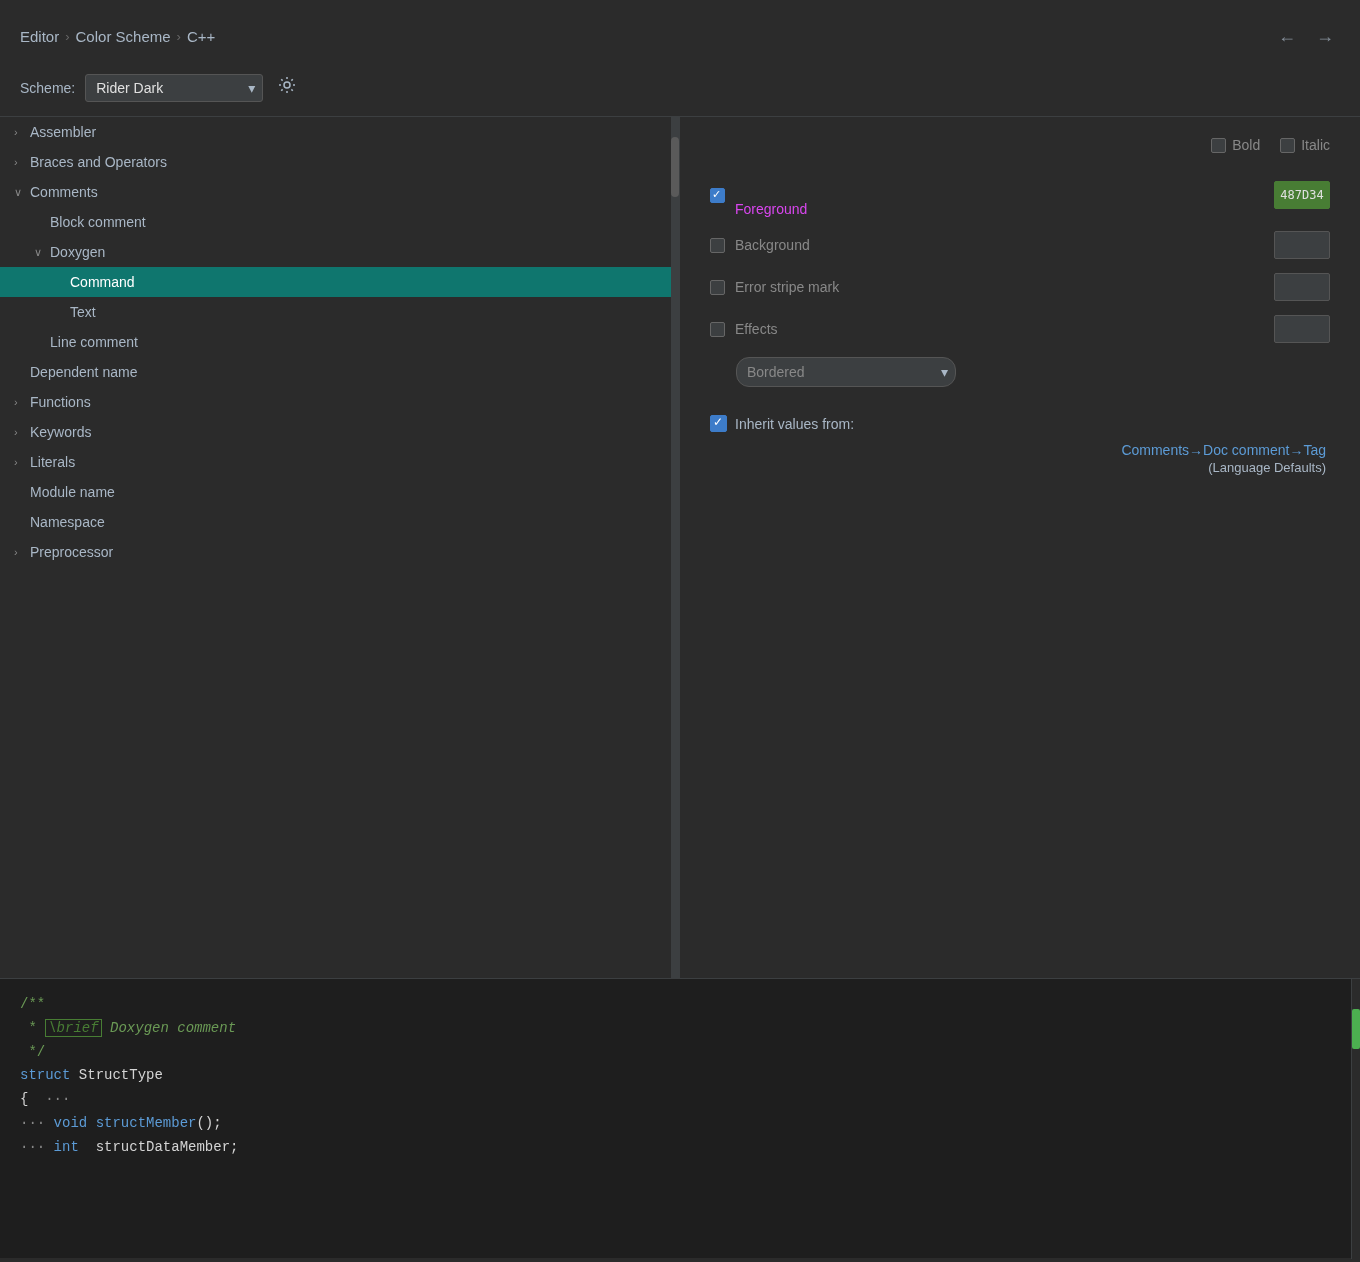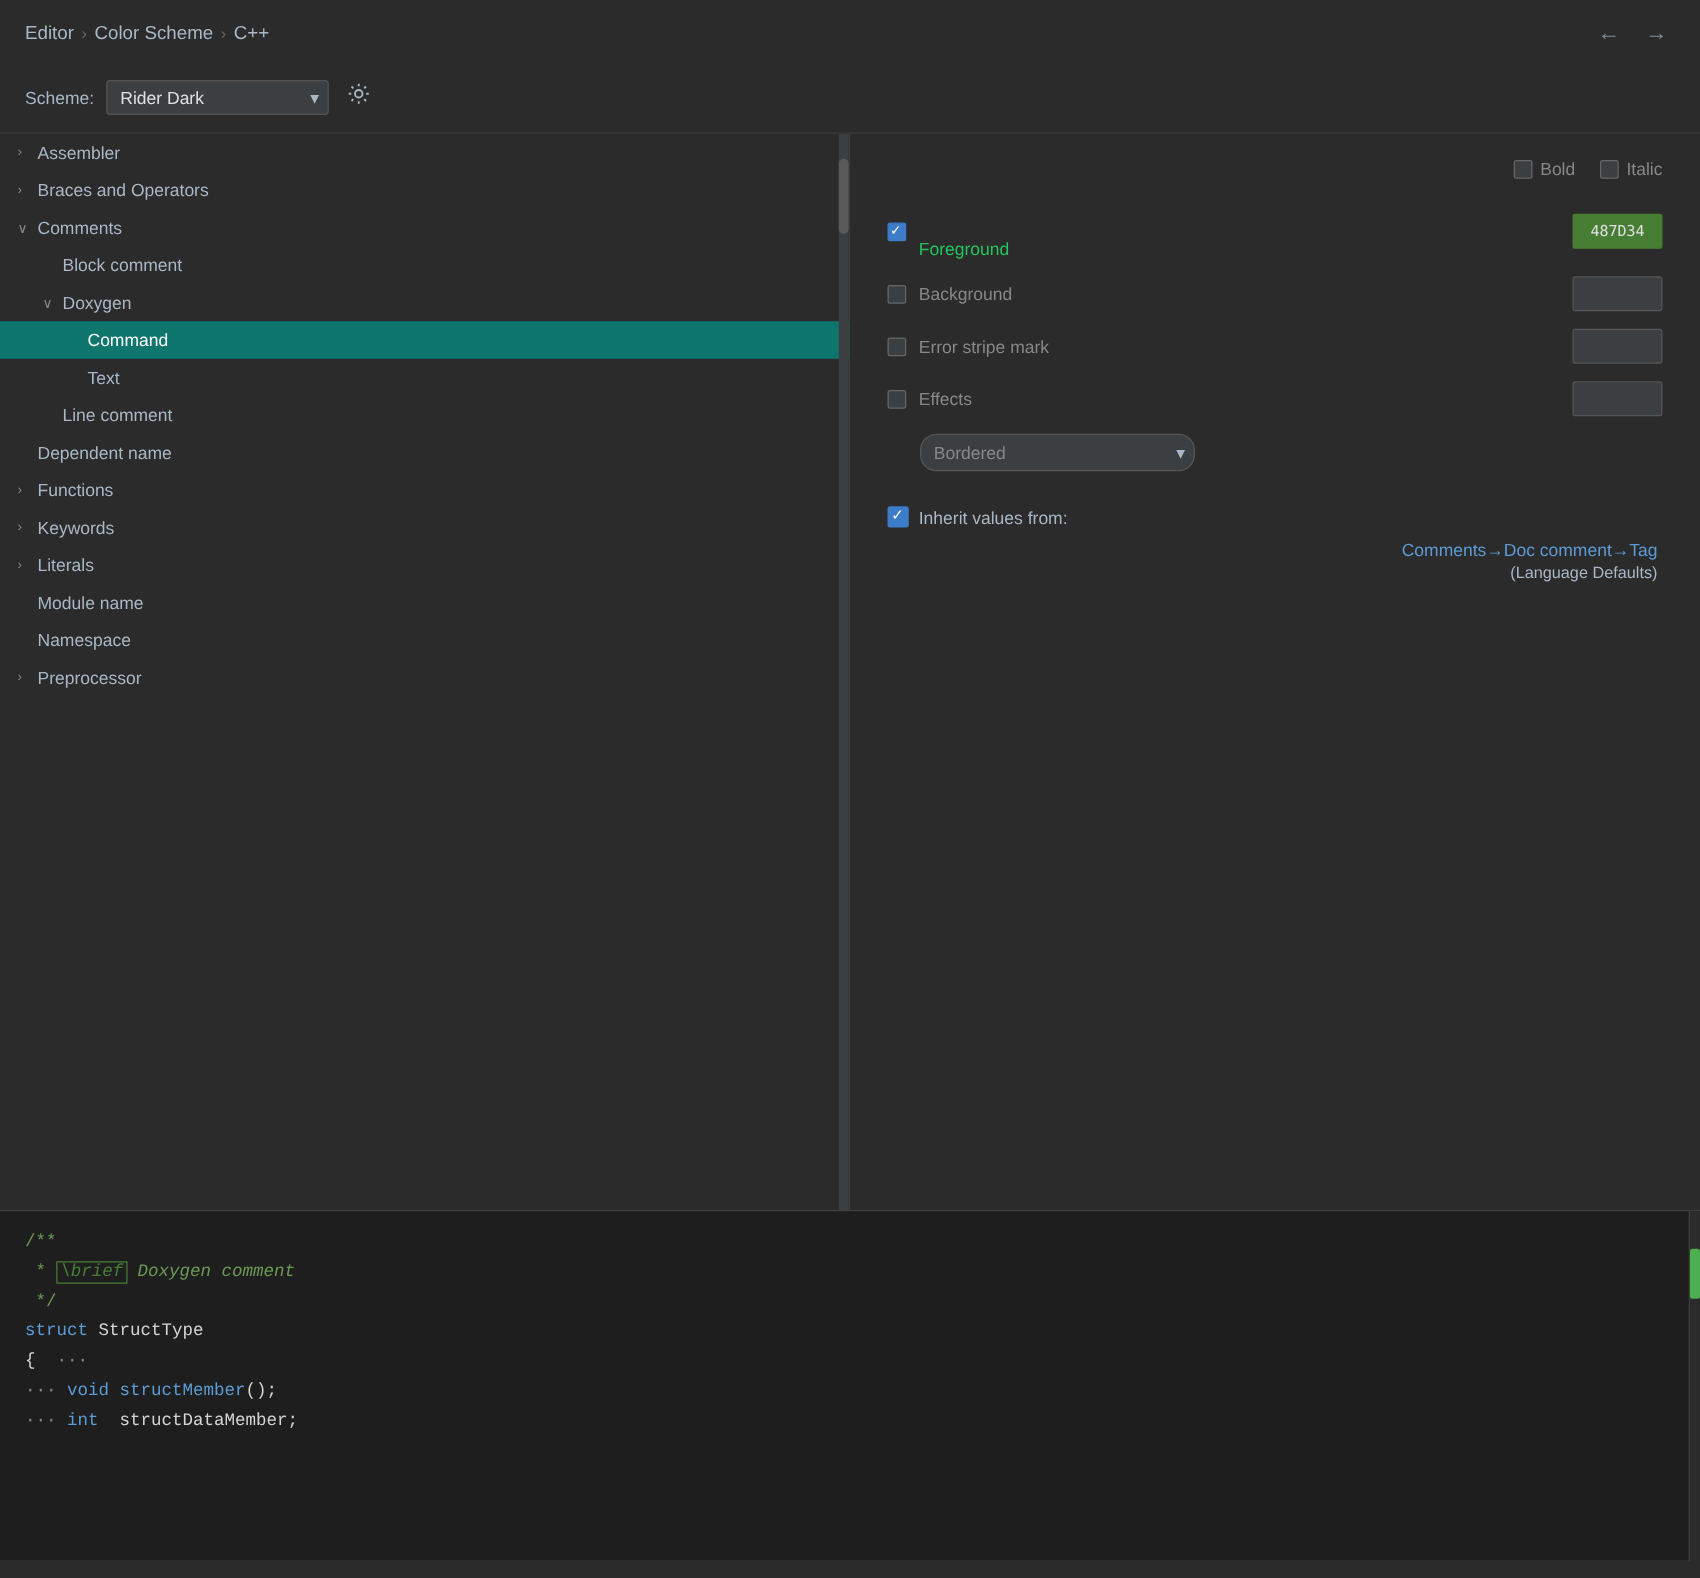--- a/index.html
+++ b/index.html
@@ -13,20 +13,21 @@
       overflow: hidden;
     }
 
     
     .header {
       display: flex;
       align-items: center;
       justify-content: space-between;
       padding: 14px 20px;
       background: #2b2b2b;
+      margin-top: 10px;
     }
     .breadcrumb {
       display: flex;
       align-items: center;
       gap: 6px;
       font-size: 15px;
       color: #a9b7c6;
     }
     .breadcrumb-sep {
       color: #666;
@@ -212,23 +213,23 @@
       top: -1px;
       left: 1px;
       color: white;
       font-size: 11px;
     }
     .setting-row-label {
       flex: 1;
       color: #888;
       font-size: 14px;
     }
-    .setting-row-label.active { color: #22c55e; margin-top: 28px; }
+    .setting-row-label.active { color: #d946ef; margin-top: 28px; }
     .color-box {
-      width: 72px;
+      width: 56px;
       height: 28px;
       border: 1px solid #555;
       border-radius: 2px;
       background: #3c3f41;
       cursor: pointer;
       flex-shrink: 0;
     }
     .color-box.green-active {
       background: #487D34;
       border-color: #487D34;

